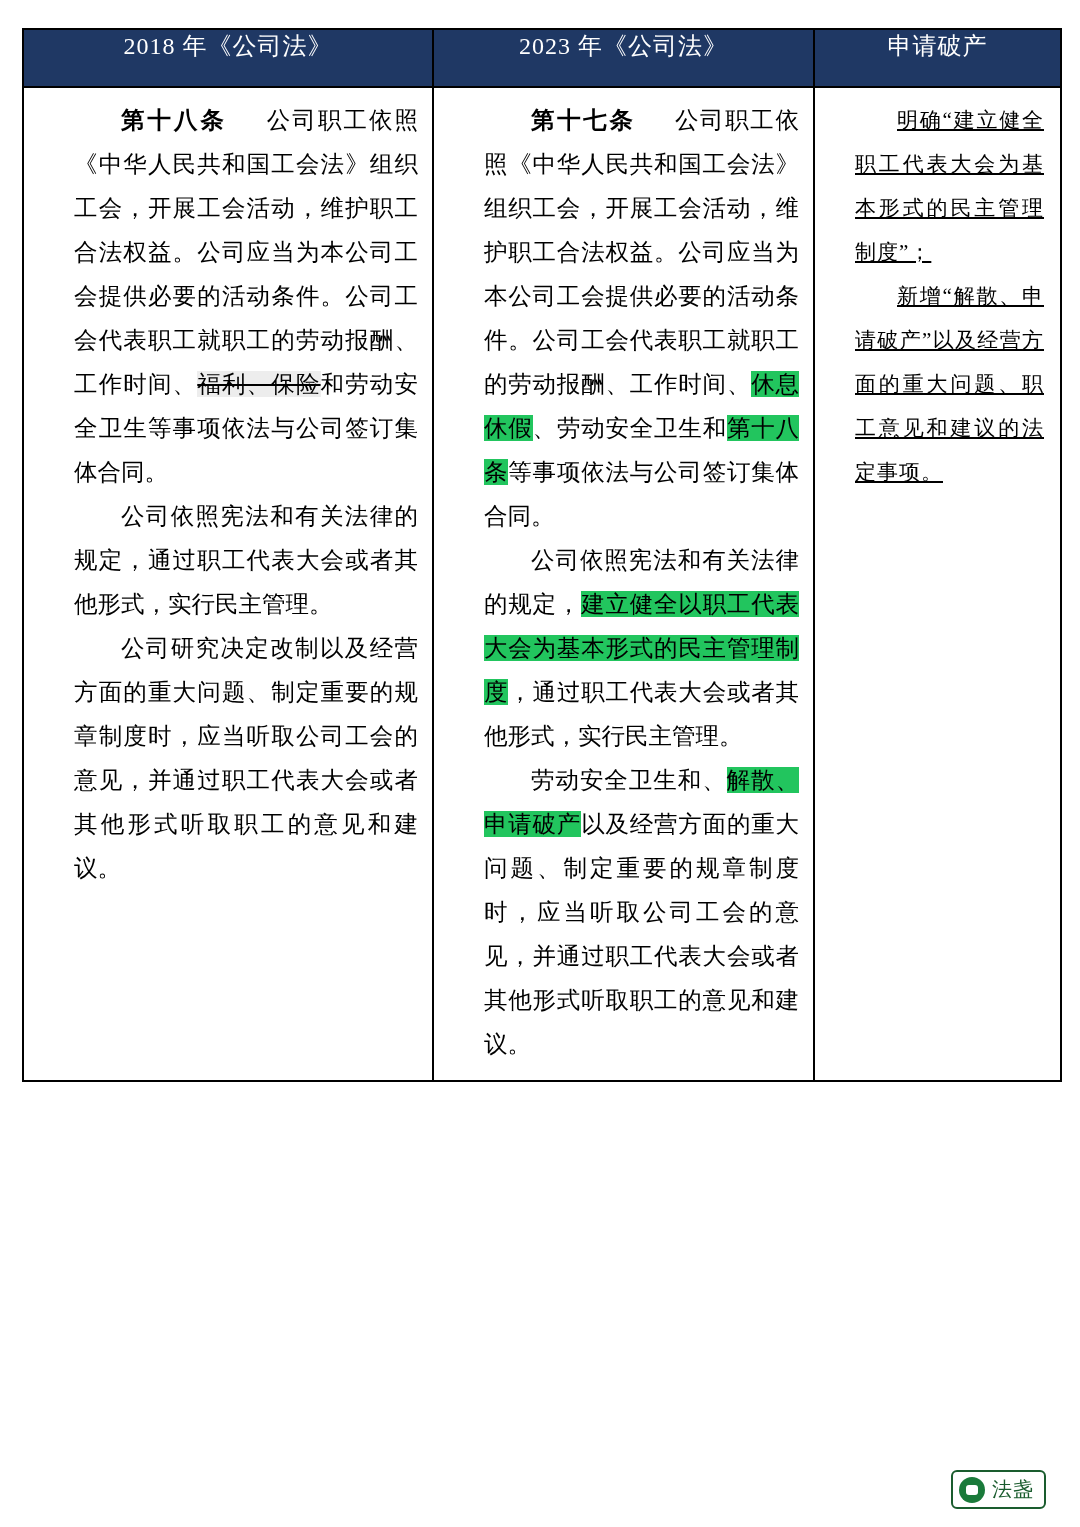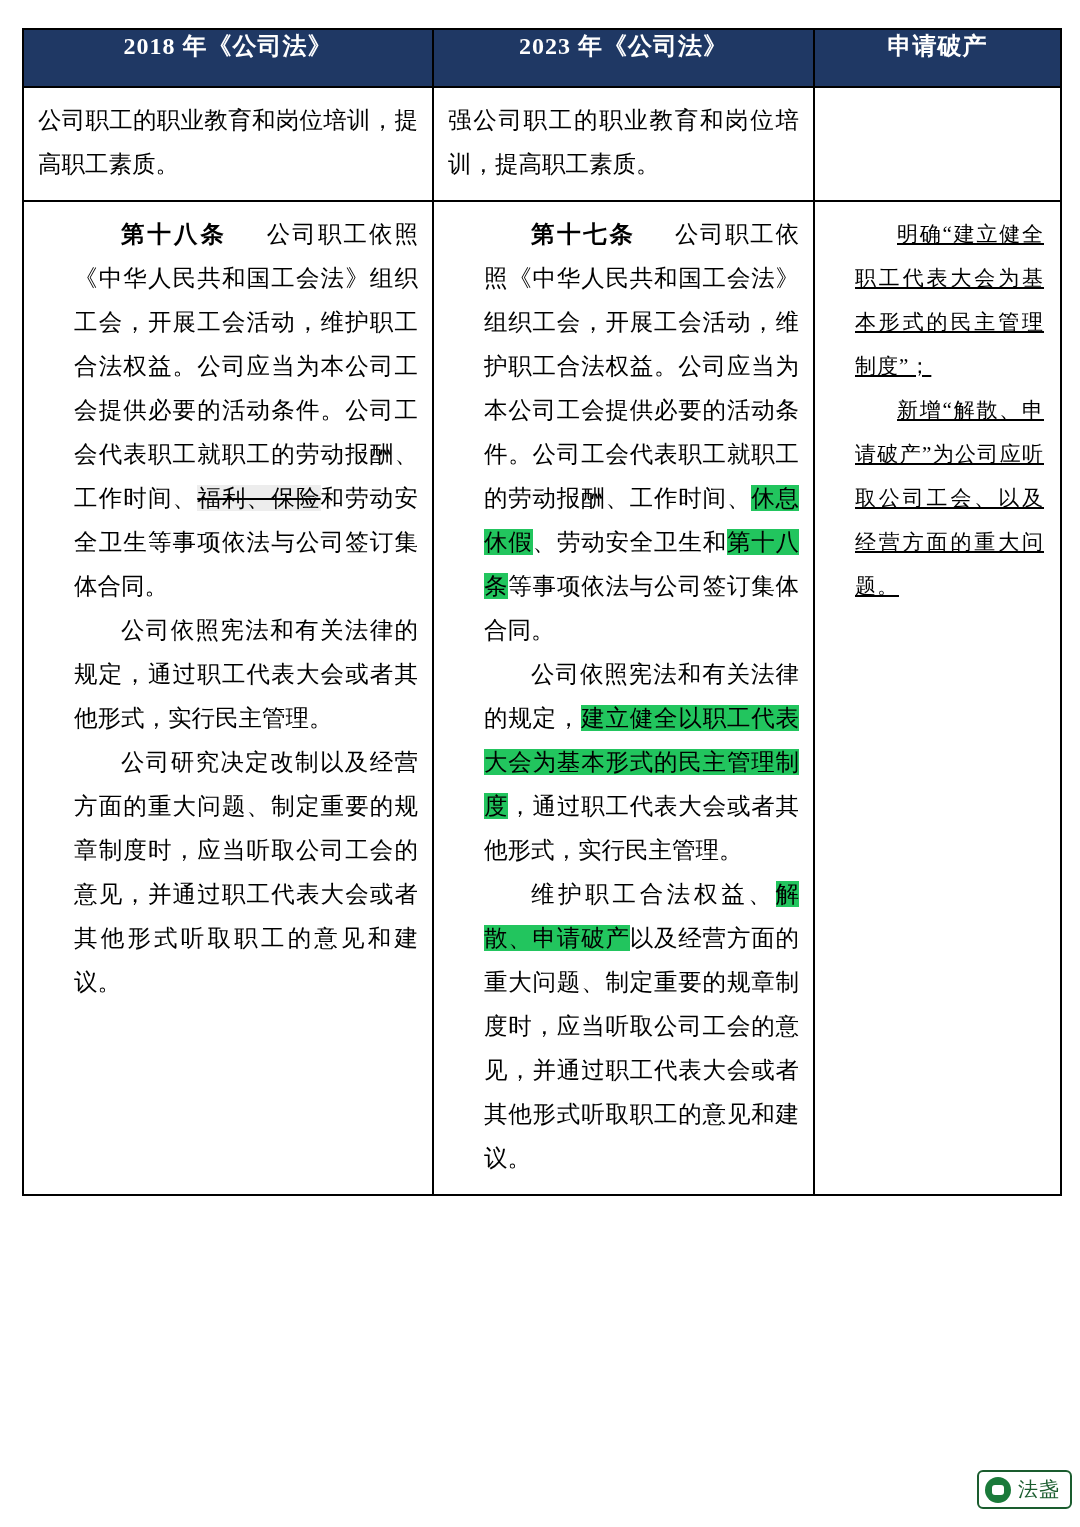--- a/index.html
+++ b/index.html
@@ -28,21 +28,21 @@
     width: 1038px;
   }
   table.compare td, table.compare th {
     border: 2px solid #000000;
     vertical-align: top;
     padding: 0;
   }
   thead th {
     background: #1F3864;
     color: #ffffff;
-    font-weight: bold;
+    font-weight: normal;
     font-size: 24px;
     text-align: center;
     height: 56px;
     letter-spacing: 1px;
     border: 2px solid #000000;
   }
   col.c1 { width: 410px; }
   col.c2 { width: 381px; }
   col.c3 { width: 247px; }
 
@@ -79,21 +79,21 @@
   }
   .hl {
     background: #22c55e;
   }
   .strike {
     background: #EDEDED;
     text-decoration: line-through;
   }
   .footer {
     position: absolute;
-    right: 8px;
+    right: 34px;
     bottom: 18px;
     display: flex;
     align-items: center;
   }
   .wm-badge {
     display: flex;
     align-items: center;
     border: 2px solid #1a5c2e;
     border-radius: 6px;
     padding: 4px 10px 4px 6px;
@@ -137,55 +137,40 @@
     </colgroup>
     <thead>
       <tr>
         <th>2018 年《公司法》</th>
         <th>2023 年《公司法》</th>
         <th>申请破产</th>
       </tr>
     </thead>
     <tbody>
 
-      <tr>
-        <td>
-          <div class="cellbody">
-            <p>公司职工的职业教育和岗位培训，提高职工素质。</p>
-          </div>
-        </td>
-        <td>
-          <div class="cellbody">
-            <p>强公司职工的职业教育和岗位培训，提高职工素质。</p>
-          </div>
-        </td>
-        <td>
-          <div class="cellbody notes"></div>
-        </td>
-      </tr>
 
       <tr>
         <td>
           <div class="cellbody">
             <p class="ind"><span class="artno">第十八条</span><span class="gap"></span><span>公司职工依照《中华人民共和国工会法》组织工会，开展工会活动，维护职工合法权益。公司应当为本公司工会提供必要的活动条件。公司工会代表职工就职工的劳动报酬、工作时间、</span><span class="strike">福利、保险</span><span>和劳动安全卫生等事项依法与公司签订集体合同。</span></p>
             <p class="ind">公司依照宪法和有关法律的规定，通过职工代表大会或者其他形式，实行民主管理。</p>
             <p class="ind">公司研究决定改制以及经营方面的重大问题、制定重要的规章制度时，应当听取公司工会的意见，并通过职工代表大会或者其他形式听取职工的意见和建议。</p>
           </div>
         </td>
         <td>
           <div class="cellbody">
             <p class="ind"><span class="artno">第十七条</span><span class="gap"></span><span>公司职工依照《中华人民共和国工会法》组织工会，开展工会活动，维护职工合法权益。公司应当为本公司工会提供必要的活动条件。公司工会代表职工就职工的劳动报酬、工作时间、</span><span class="hl">休息休假</span><span>、劳动安全卫生和</span><span class="hl">第十八条</span><span>等事项依法与公司签订集体合同。</span></p>
             <p class="ind"><span>公司依照宪法和有关法律的规定，</span><span class="hl">建立健全以职工代表大会为基本形式的民主管理制度</span><span>，通过职工代表大会或者其他形式，实行民主管理。</span></p>
-            <p class="ind"><span>维护职工合法权益、</span><span class="hl">解散、申请破产</span><span>以及经营方面的重大问题、制定重要的规章制度时，应当听取公司工会的意见，并通过职工代表大会或者其他形式听取职工的意见和建议。</span></p>
+            <p class="ind"><span>劳动安全卫生和、</span><span class="hl">解散、申请破产</span><span>以及经营方面的重大问题、制定重要的规章制度时，应当听取公司工会的意见，并通过职工代表大会或者其他形式听取职工的意见和建议。</span></p>
           </div>
         </td>
         <td>
           <div class="cellbody notes">
             <p class="ind">明确“建立健全职工代表大会为基本形式的民主管理制度”；</p>
-            <p class="ind">新增“解散、申请破产”为公司应听取公司工会、以及经营方面的重大问题。</p>
+            <p class="ind">新增“解散、申请破产”以及经营方面的重大问题、职工意见和建议的法定事项。</p>
           </div>
         </td>
       </tr>
 
 
     </tbody>
   </table>
 </div>
 
 <div class="footer">

